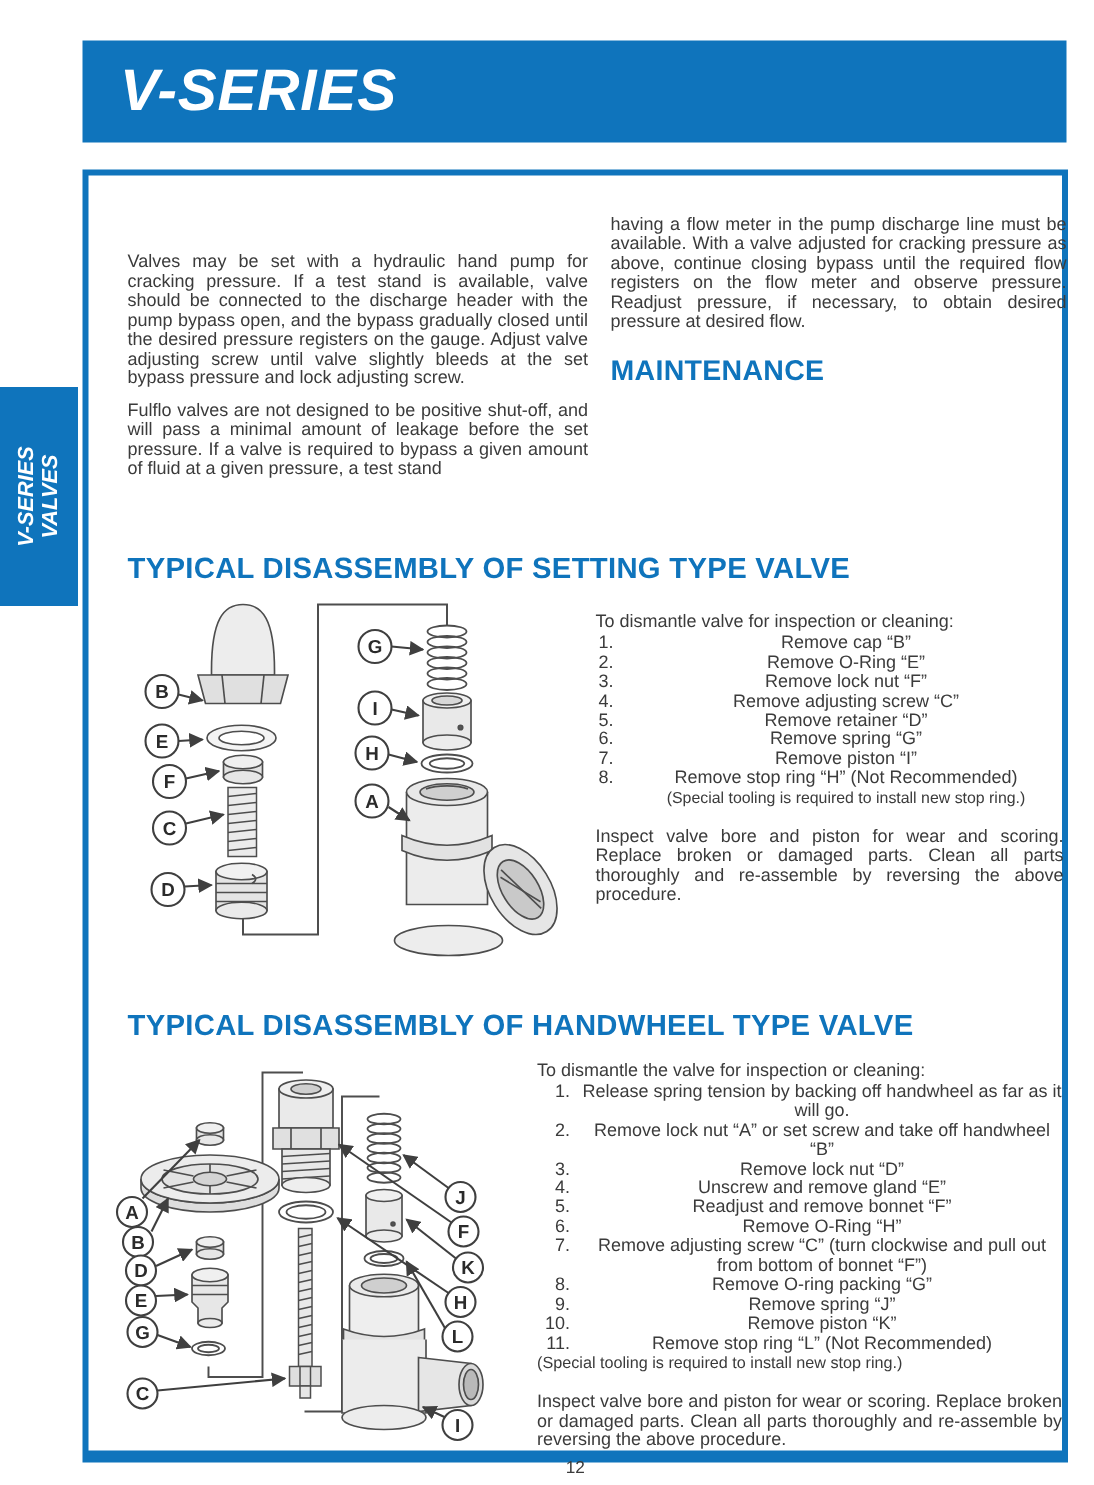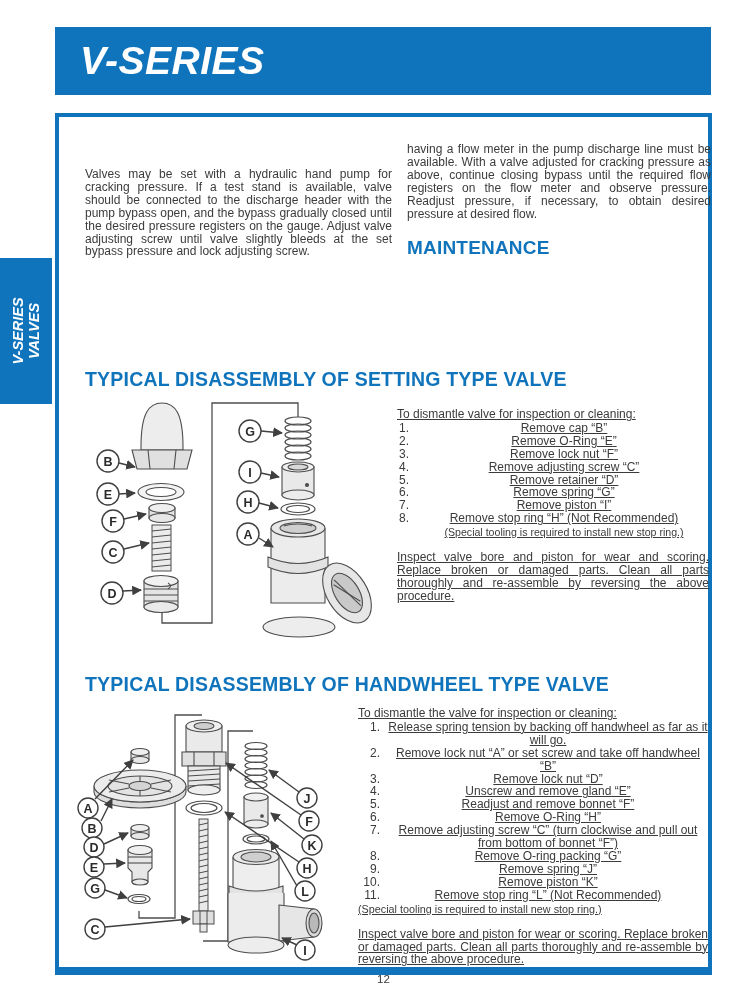--- a/index.html
+++ b/index.html
@@ -38,21 +38,21 @@
     font-size:19px;font-weight:bold;color:#0f74bc;letter-spacing:0.2px;
     margin:0;line-height:21px;
   }
   .sec-head{font-size:19.5px;}
   .bodytext{font-size:12px;line-height:12.9px;text-align:justify;margin:0;}
   .bodytext + .bodytext{margin-top:9px;}
   .col{width:307px;}
   .col2{width:304px;}
   .col2 .h-blue{margin-top:17px;margin-bottom:20px;}
   
-  .inst{font-size:12px;line-height:12.9px;text-decoration:underline;}
+  .inst{font-size:12px;line-height:12.9px;}
   .inst .intro{margin:0 0 1px 0;}
   ol.steps{list-style:none;margin:0;padding:0;counter-reset:step;text-align:center;}
   ol.steps li{counter-increment:step;position:relative;padding-left:22px;}
   ol.steps li::before{content:counter(step) ".";position:absolute;left:2px;}
   ol.steps.wide li{padding-left:30px;}
   ol.steps.wide li::before{left:0;width:22px;text-align:right;}
   .subnote{display:block;font-size:10.6px;line-height:12px;margin-top:1px;}
   .note-left{font-size:10.8px;line-height:12px;margin:1px 0 0 0;}
   .outro{margin-top:13px;}
   
@@ -78,20 +78,21 @@
     <span>V-SERIES</span>
     <span>VALVES</span>
   </div>
 </div>
 
 <div class="frame">
 
 
   <div class="abs col" style="left:26px;top:51px;">
     <p class="bodytext">Valves may be set with a hydraulic hand pump for cracking pressure. If a test stand is available, valve should be connected to the discharge header with the pump bypass open, and the bypass gradually closed until the desired pressure registers on the gauge. Adjust valve adjusting screw until valve slightly bleeds at the set bypass pressure and lock adjusting screw.</p>
+    <p class="bodytext">Fulflo valves are not designed to be positive shut-off, and will pass a minimal amount of leakage before the set pressure. If a valve is required to bypass a given amount of fluid at a given pressure, a test stand</p>
   </div>
 
   <div class="abs col2" style="left:348px;top:26px;">
     <p class="bodytext">having a flow meter in the pump discharge line must be available. With a valve adjusted for cracking pressure as above, continue closing bypass until the required flow registers on the flow meter and observe pressure. Readjust pressure, if necessary, to obtain desired pressure at desired flow.</p>
     <div class="h-blue">MAINTENANCE</div>
   </div>
 
   <div class="abs h-blue sec-head" style="left:26px;top:252px;">TYPICAL DISASSEMBLY OF SETTING TYPE VALVE</div>
 
   <svg class="abs" style="left:26px;top:280px;" width="310" height="260" viewBox="0 0 310 260">

